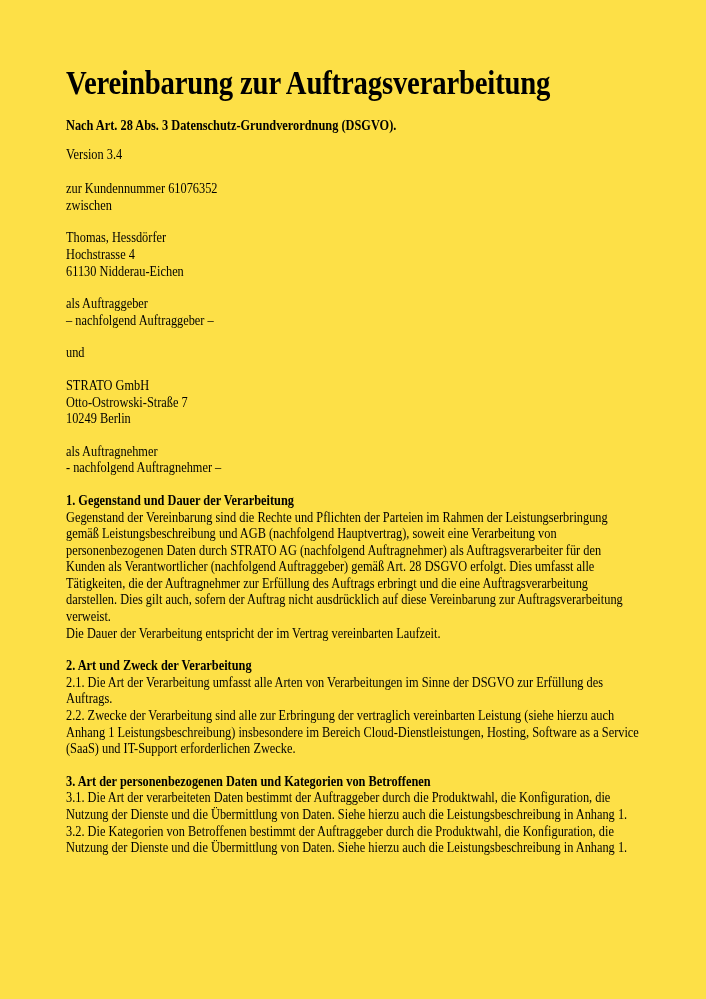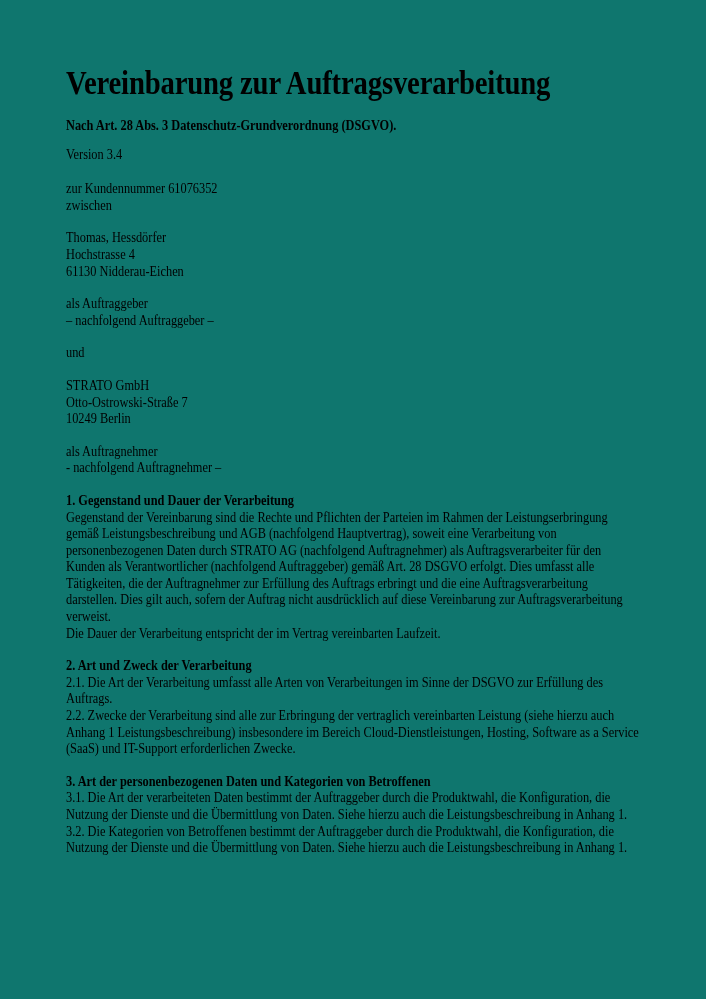--- a/index.html
+++ b/index.html
@@ -4,21 +4,21 @@
 <style>
   html, body {
     margin: 0;
     padding: 0;
     background: #ffffff;
   }
   .page {
     position: relative;
     width: 706px;
     height: 999px;
-    background: #0f766e;
+    background: #fde047;
     color: #000000;
     overflow: hidden;
     box-sizing: border-box;
     padding: 66px 14px 0 66px;
     font-family: "Liberation Serif", "DejaVu Serif", serif;
     font-size: 14.2px;
     line-height: 16.6px;
   }
   
   .content {

